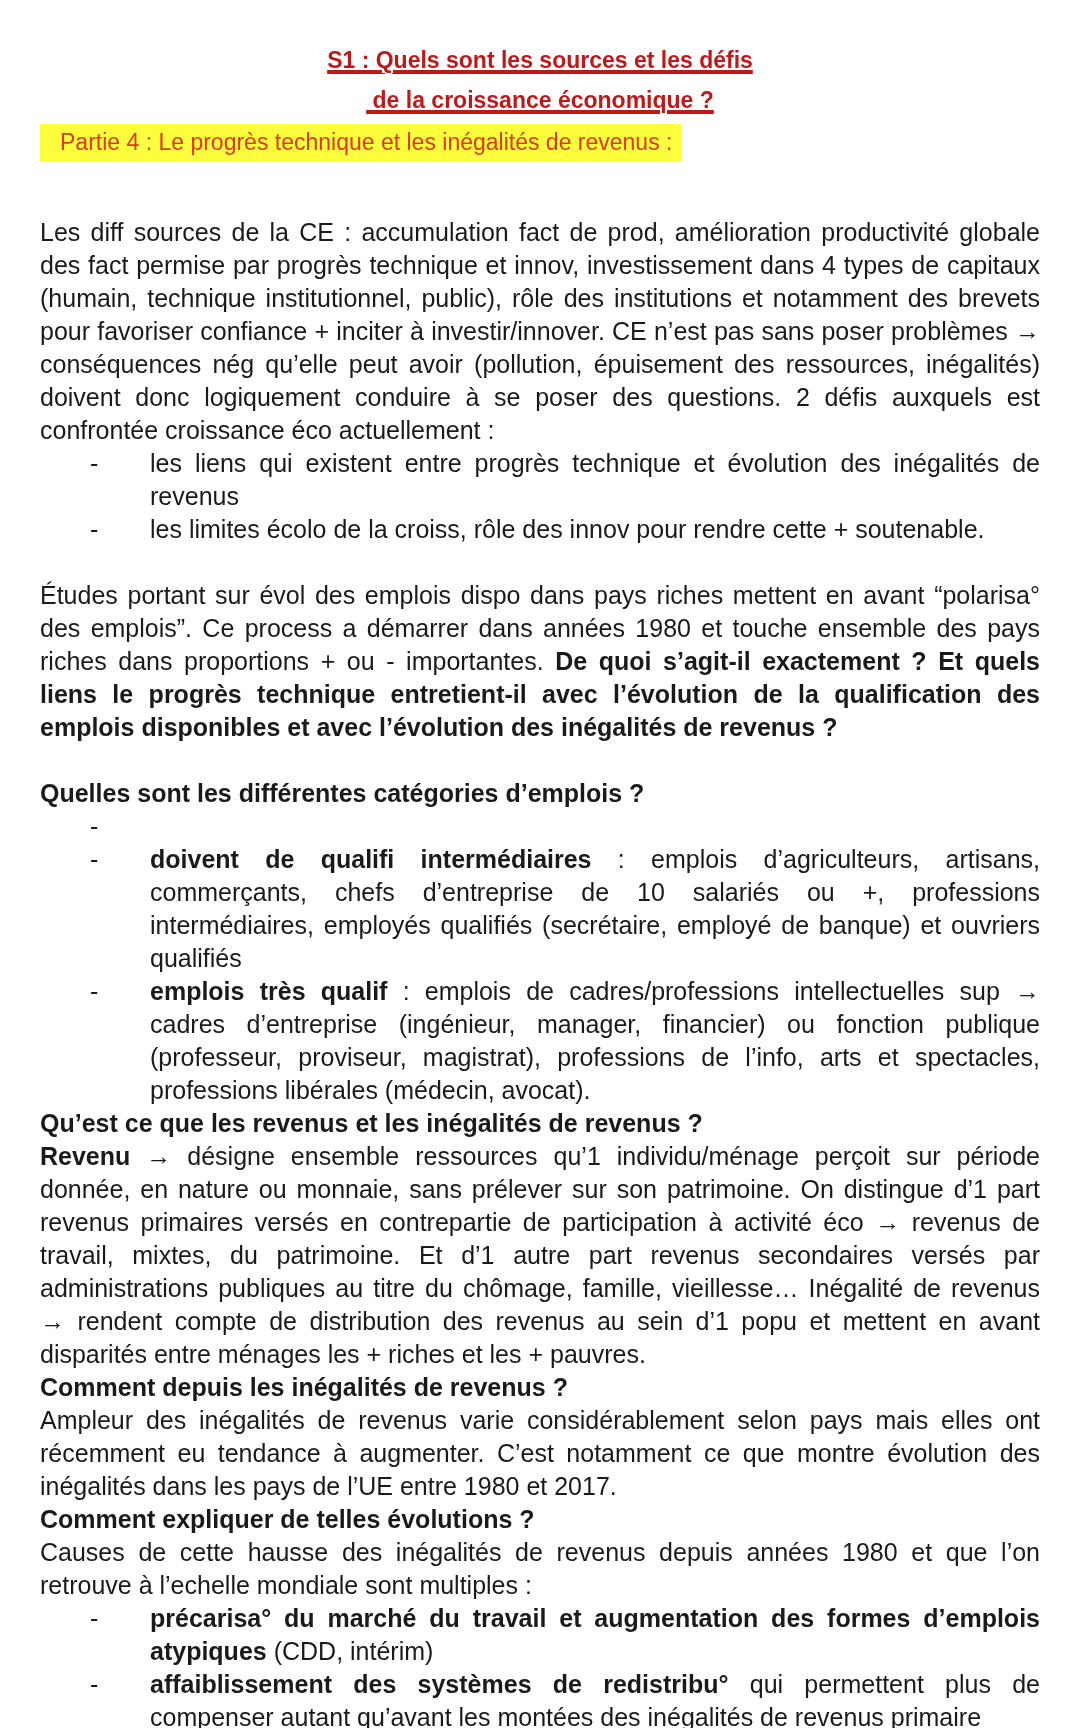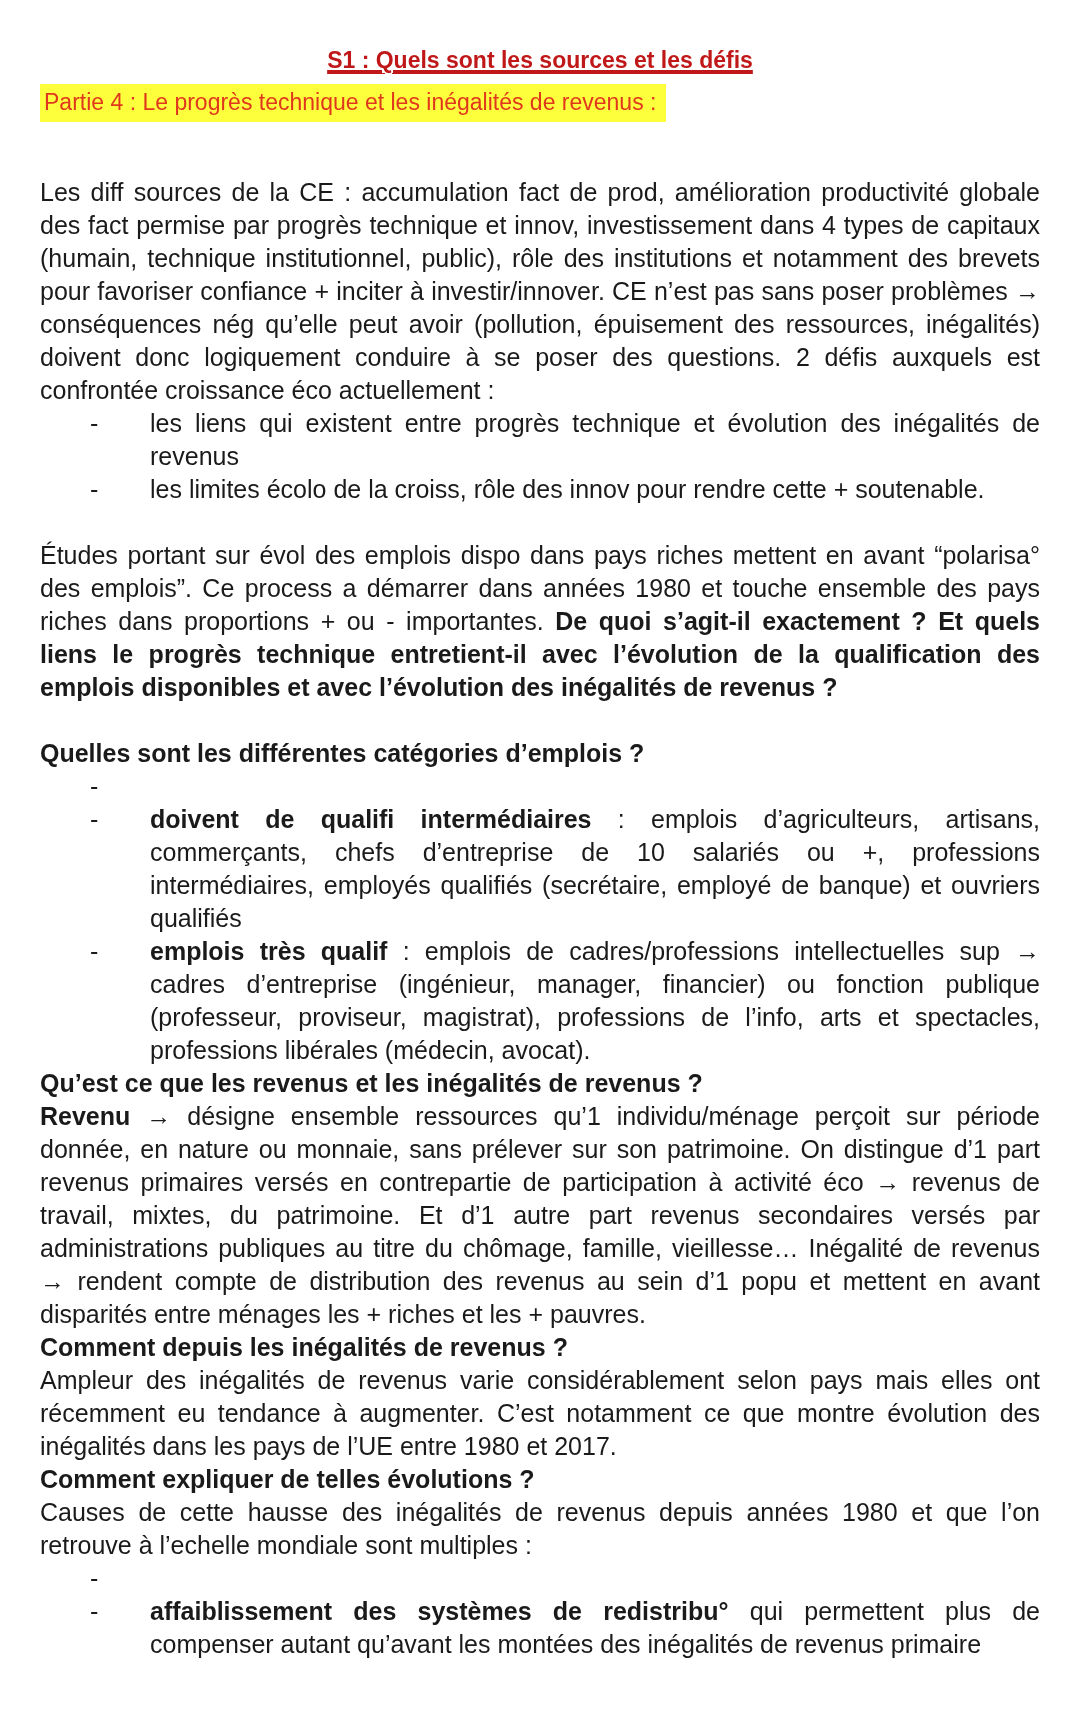--- a/index.html
+++ b/index.html
@@ -36,21 +36,21 @@
   .section-heading {
     margin: 4px 0 0 0;
     font-size: 23px;
     line-height: 30px;
     font-weight: 500;
   }
   .section-heading .hl {
     display: inline-block;
     background: var(--highlight-yellow, #fdff3c);
     color: var(--section-red, #e0381c);
-    padding: 3px 10px 5px 4px;
+    padding: 3px 10px 5px 20px;
   }
   
   .doc-body {
     margin-top: 54px;
     font-size: 25px;
     line-height: 33px;
   }
   .doc-body p { margin: 0; }
   .para { text-align: justify; }
   .h { font-weight: bold; text-align: left; }
@@ -66,20 +66,21 @@
   }
   .li-text { flex: 1 1 auto; text-align: justify; }
 </style>
 </head>
 <body>
 
 <div class="page">
 
   <p class="doc-title">
     <span class="tline">S1 : Quels sont les sources et les défis</span><br>
+    <span class="tline">&nbsp;de la croissance économique ?</span>
   </p>
 
   <p class="section-heading">
     <span class="hl">Partie 4 : Le progrès technique et les inégalités de revenus :</span>
   </p>
 
   <div class="doc-body">
       <p class="para"><span class="n">Les diff sources de la CE : accumulation fact de prod, amélioration productivité globale des fact permise par progrès technique et innov, investissement dans 4 types de capitaux (humain, technique institutionnel, public), rôle des institutions et notamment des brevets pour favoriser confiance + inciter à investir/innover. CE n’est pas sans poser problèmes → conséquences nég qu’elle peut avoir (pollution, épuisement des ressources, inégalités) doivent donc logiquement conduire à se poser des questions. 2 défis auxquels est confrontée croissance éco actuellement :</span></p>
       <div class="list">
         <div class="li">
@@ -108,20 +109,21 @@
       </div>
       <p class="h"><span class="b">Qu’est ce que les revenus et les inégalités de revenus ?</span></p>
       <p class="para"><span class="b">Revenu</span><span class="n"> → désigne ensemble ressources qu’1 individu/ménage perçoit sur période donnée, en nature ou monnaie, sans prélever sur son patrimoine. On distingue d’1 part revenus primaires versés en contrepartie de participation à activité éco → revenus de travail, mixtes, du patrimoine. Et d’1 autre part revenus secondaires versés par administrations publiques au titre du chômage, famille, vieillesse… Inégalité de revenus → rendent compte de distribution des revenus au sein d’1 popu et mettent en avant disparités entre ménages les + riches et les + pauvres.</span></p>
       <p class="h"><span class="b">Comment depuis les inégalités de revenus ?</span></p>
       <p class="para"><span class="n">Ampleur des inégalités de revenus varie considérablement selon pays mais elles ont récemment eu tendance à augmenter. C’est notamment ce que montre évolution des inégalités dans les pays de l’UE entre 1980 et 2017.</span></p>
       <p class="h"><span class="b">Comment expliquer de telles évolutions ?</span></p>
       <p class="para"><span class="n">Causes de cette hausse des inégalités de revenus depuis années 1980 et que l’on retrouve à l’echelle mondiale sont multiples :</span></p>
       <div class="list">
         <div class="li">
           <span class="dash">-</span>
+          <div class="li-text"><span class="b">précarisa° du marché du travail et augmentation des formes d’emplois atypiques</span><span class="n"> (CDD, intérim)</span></div>
         </div>
         <div class="li">
           <span class="dash">-</span>
           <div class="li-text"><span class="b">affaiblissement des systèmes de redistribu°</span><span class="n"> qui permettent plus de compenser autant qu’avant les montées des inégalités de revenus primaire</span></div>
         </div>
       </div>
     </div>
 
 </div>
 

